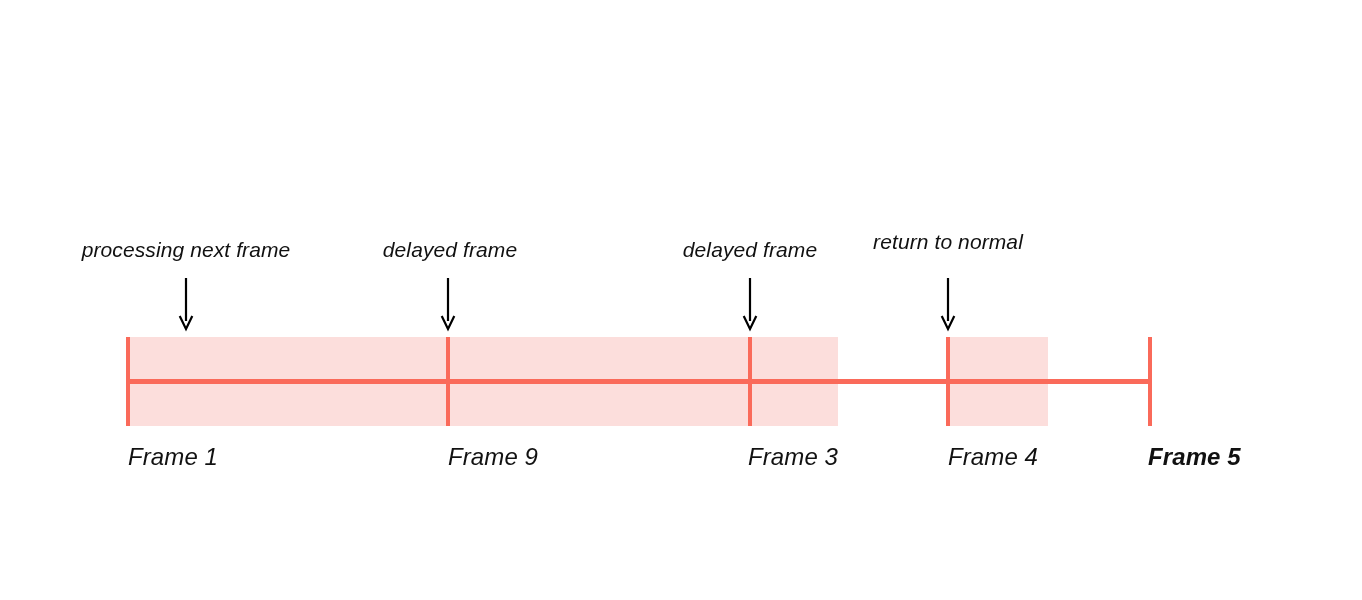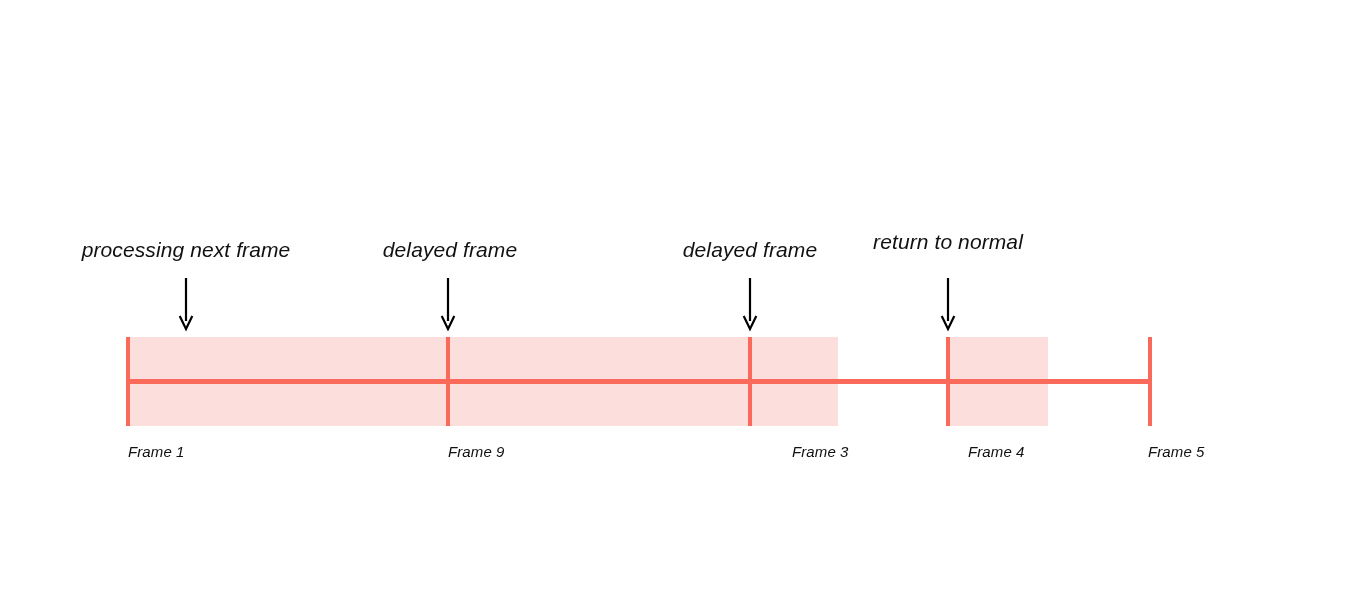--- a/index.html
+++ b/index.html
@@ -32,21 +32,21 @@
     color:#111111;
     white-space:nowrap;
     transform:translateX(-50%);
     letter-spacing:0.1px;
   }
 
   
   .frame-label{
     position:absolute;
     font-style:italic;
-    font-size:15px;
+    font-size:24px;
     color:#111111;
     white-space:nowrap;
     letter-spacing:0.1px;
   }
 </style>
 </head>
 <body>
 
 <div id="canvas" style="background: rgb(255, 255, 255);">
 
@@ -92,18 +92,18 @@
           <line x1="10" y1="0" x2="10" y2="43" stroke="#000000" stroke-width="2.2"></line>
           <path d="M4.2 39 L10 51 L15.8 39" fill="none" stroke="#000000" stroke-width="2.2" stroke-linecap="square" stroke-linejoin="miter"></path>
         </svg>
       </div>
       <div class="ann-label" style="left: 948px; top: 230px; color: rgb(17, 17, 17);">return to normal</div>
     </div>
 
   <div id="frame-labels-layer">
       <div class="frame-label" style="left: 128px; top: 443px; color: rgb(17, 17, 17);">Frame 1</div>
       <div class="frame-label" style="left: 448px; top: 443px; color: rgb(17, 17, 17);">Frame 9</div>
-      <div class="frame-label" style="left: 748px; top: 443px; color: rgb(17, 17, 17); margin-left: 44px;">Frame 3</div>
-      <div class="frame-label" style="left: 948px; top: 443px; color: rgb(17, 17, 17); margin-left: 20px;">Frame 4</div>
-      <div class="frame-label" style="left: 1148px; top: 443px; color: rgb(17, 17, 17);">Frame 5</div>
+      <div class="frame-label" style="left: 748px; top: 443px; color: rgb(17, 17, 17);">Frame 3</div>
+      <div class="frame-label" style="left: 948px; top: 443px; color: rgb(17, 17, 17);">Frame 4</div>
+      <div class="frame-label" style="left: 1148px; top: 443px; color: rgb(17, 17, 17); font-weight: bold;">Frame 5</div>
     </div>
 
 </div>
 
 </body></html>

